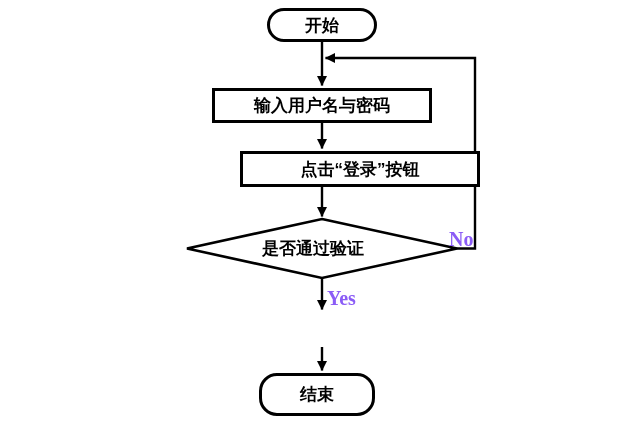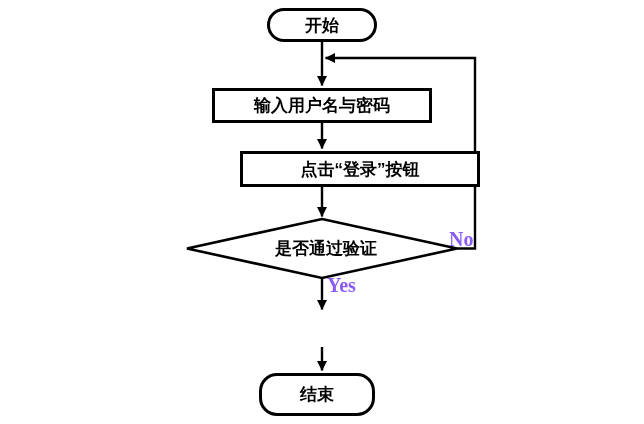--- a/index.html
+++ b/index.html
@@ -38,38 +38,38 @@
   .terminator {
     border-radius: 18px;
   }
   .node-start  { left: 267px; top: 8px;   width: 110px; height: 34px; }
   .node-input  { left: 212px; top: 88px;  width: 220px; height: 35px; }
   .node-click  { left: 220px; top: 151px; width: 240px; height: 36px; margin-left: 20px; }
   .node-home   { left: 212px; top: 312px; width: 220px; height: 36px; }
   .node-end    { left: 259px; top: 373px; width: 116px; height: 43px; }
   .diamond-label {
     position: absolute;
-    left: 326px;
+    left: 313px;
     top: 248px;
     transform: translate(-50%, -50%);
     font-weight: bold;
     font-size: 17px;
     color: #000000;
     white-space: nowrap;
   }
   .edge-label {
     position: absolute;
     font-family: "Liberation Serif", serif;
     font-weight: bold;
     font-size: 20px;
     color: #8b5cf6;
     line-height: 1;
     white-space: nowrap;
   }
-  .label-yes { left: 327px; top: 275px; }
+  .label-yes { left: 327px; top: 288px; }
   .label-no  { left: 449px; top: 229px; }
 </style>
 </head>
 <body>
 
 <div class="canvas">
 
   <svg class="svg-layer" viewBox="0 0 644 424">
     <defs>
       <marker id="arrow" markerUnits="userSpaceOnUse" markerWidth="11" markerHeight="11" refX="9.5" refY="5" orient="auto">

